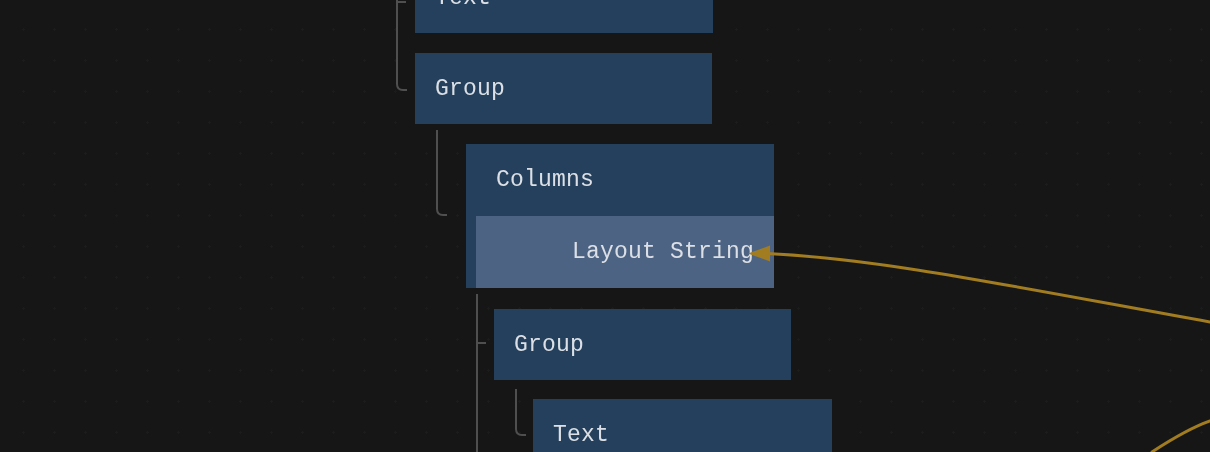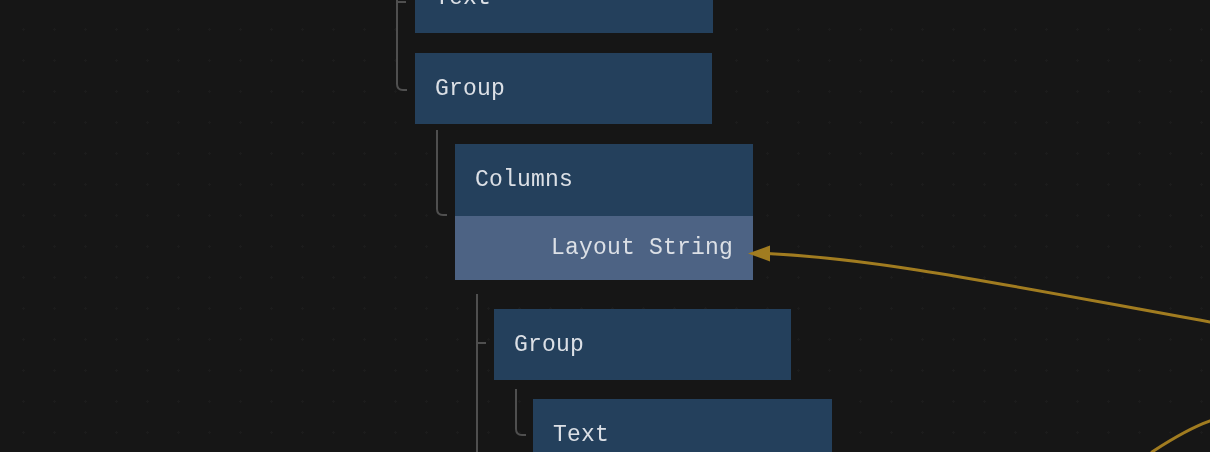--- a/index.html
+++ b/index.html
@@ -34,21 +34,21 @@
     padding-left: 20px;
     white-space: nowrap;
   }
   .node-header {
     height: 72px;
     display: flex;
     align-items: center;
     background: var(--node-fill, #24405c);
   }
   .node-port {
-    height: 64px;
+    height: 72px;
     display: flex;
     align-items: center;
     justify-content: flex-end;
     background: var(--node-highlight-fill, #4d6384);
   }
   .port-label {
     padding-right: 20px;
     white-space: nowrap;
   }
   svg.layer {
@@ -93,21 +93,21 @@
   </svg>
 
   <div class="node simple" style="left:415px; top:-38px; width:298px; height:71px;">
     <span class="node-label">Text</span>
   </div>
 
   <div class="node simple" style="left:415px; top:53px; width:297px; height:71px;">
     <span class="node-label">Group</span>
   </div>
 
-  <div class="node" style="left:455px; top:144px; width:298px;">
+  <div class="node" style="left:466px; top:144px; width:298px;padding-left:10px;">
     <div class="node-header">
       <span class="node-label">Columns</span>
     </div>
     <div class="node-port">
       <span class="port-label">Layout String</span>
     </div>
   </div>
 
   <div class="node simple" style="left:494px; top:309px; width:297px; height:71px;">
     <span class="node-label">Group</span>

